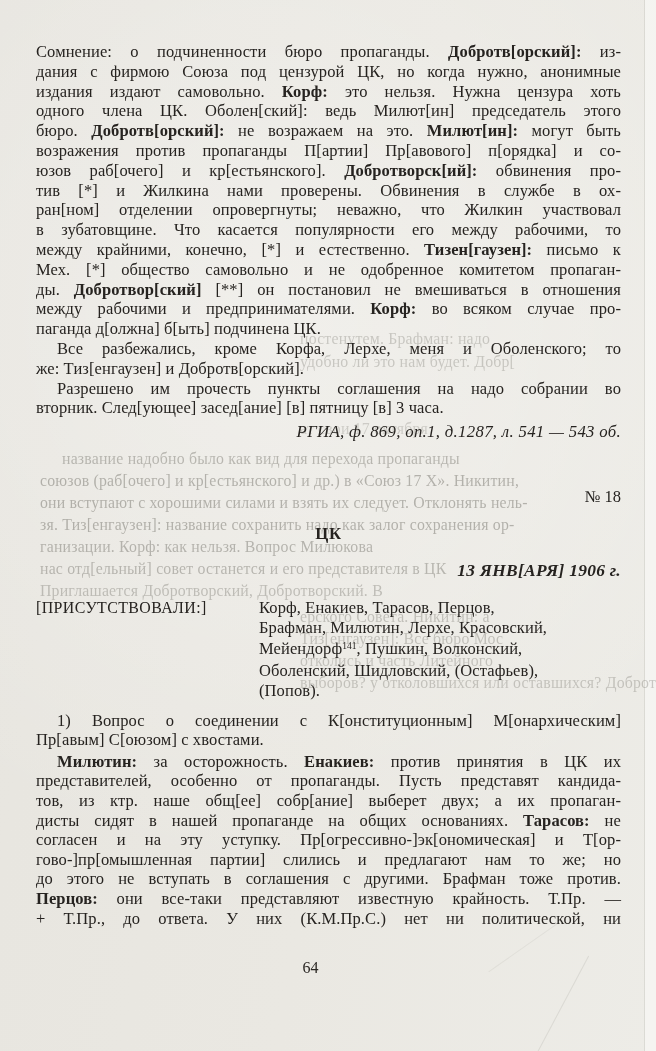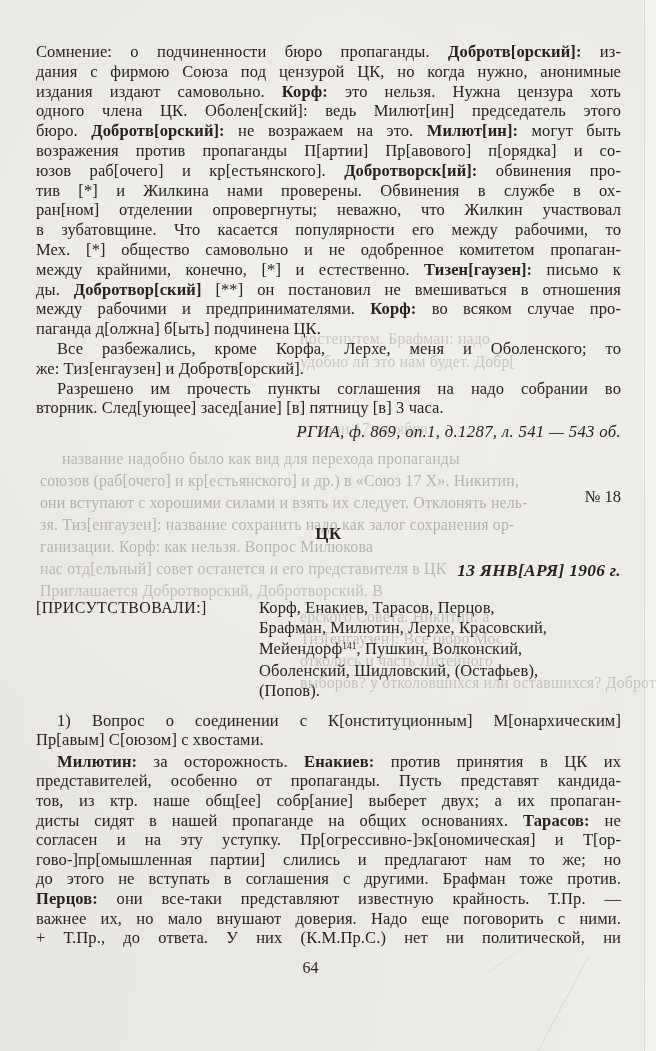--- a/index.html
+++ b/index.html
@@ -87,22 +87,22 @@
         <div class="tline jl"><span>Сомнение: о подчиненности бюро пропаганды. </span><span class="b">Добротв[орский]:</span><span> из-</span></div>
         <div class="tline jl"><span>дания с фирмою Союза под цензурой ЦК, но когда нужно, анонимные</span></div>
         <div class="tline jl"><span>издания издают самовольно. </span><span class="b">Корф:</span><span> это нельзя. Нужна цензура хоть</span></div>
         <div class="tline jl"><span>одного члена ЦК. Оболен[ский]: ведь Милют[ин] председатель этого</span></div>
         <div class="tline jl"><span>бюро. </span><span class="b">Добротв[орский]:</span><span> не возражаем на это. </span><span class="b">Милют[ин]:</span><span> могут быть</span></div>
         <div class="tline jl"><span>возражения против пропаганды П[артии] Пр[авового] п[орядка] и со-</span></div>
         <div class="tline jl"><span>юзов раб[очего] и кр[естьянского]. </span><span class="b">Добротворск[ий]:</span><span> обвинения про-</span></div>
         <div class="tline jl"><span>тив [*] и Жилкина нами проверены. Обвинения в службе в ох-</span></div>
         <div class="tline jl"><span>ран[ном] отделении опровергнуты; неважно, что Жилкин участвовал</span></div>
         <div class="tline jl"><span>в зубатовщине. Что касается популярности его между рабочими, то</span></div>
+        <div class="tline jl"><span>между крайними, конечно, [*] и естественно. </span><span class="b">Тизен[гаузен]:</span><span> письмо к</span></div>
         <div class="tline jl"><span>Мех. [*] общество самовольно и не одобренное комитетом пропаган-</span></div>
-        <div class="tline jl"><span>между крайними, конечно, [*] и естественно. </span><span class="b">Тизен[гаузен]:</span><span> письмо к</span></div>
         <div class="tline jl"><span>ды. </span><span class="b">Добротвор[ский]</span><span> [**] он постановил не вмешиваться в отношения</span></div>
         <div class="tline jl"><span>между рабочими и предпринимателями. </span><span class="b">Корф:</span><span> во всяком случае про-</span></div>
         <div class="tline"><span>паганда д[олжна] б[ыть] подчинена ЦК.</span></div>
       </div>
 
     <div class="para para2">
         <div class="tline jl ind"><span>Все разбежались, кроме Корфа, Лерхе, меня и Оболенского; то</span></div>
         <div class="tline"><span>же: Тиз[енгаузен] и Добротв[орский].</span></div>
       </div>
 
@@ -137,21 +137,20 @@
 
     <div class="para sec2 disc-para">
         <div class="tline jl ind"><span class="b">Милютин:</span><span> за осторожность. </span><span class="b">Енакиев:</span><span> против принятия в ЦК их</span></div>
         <div class="tline jl"><span>представителей, особенно от пропаганды. Пусть представят кандида-</span></div>
         <div class="tline jl"><span>тов, из ктр. наше общ[ее] собр[ание] выберет двух; а их пропаган-</span></div>
         <div class="tline jl"><span>дисты сидят в нашей пропаганде на общих основаниях. </span><span class="b">Тарасов:</span><span> не</span></div>
         <div class="tline jl"><span>согласен и на эту уступку. Пр[огрессивно-]эк[ономическая] и Т[ор-</span></div>
         <div class="tline jl"><span>гово-]пр[омышленная партии] слились и предлагают нам то же; но</span></div>
         <div class="tline jl"><span>до этого не вступать в соглашения с другими. Брафман тоже против.</span></div>
         <div class="tline jl"><span class="b">Перцов:</span><span> они все-таки представляют известную крайность. Т.Пр. —</span></div>
-        <div class="tline jl"><span>важнее их, но мало внушают доверия. Надо еще поговорить с ними.</span></div>
         <div class="tline jl"><span>+ Т.Пр., до ответа. У них (К.М.Пр.С.) нет ни политической, ни</span></div>
       </div>
 
   </div>
 
   <div class="page-num">64</div>
 
   <div class="edge-line"></div>
   <div class="edge-strip"></div>
   <div class="crease"></div>

